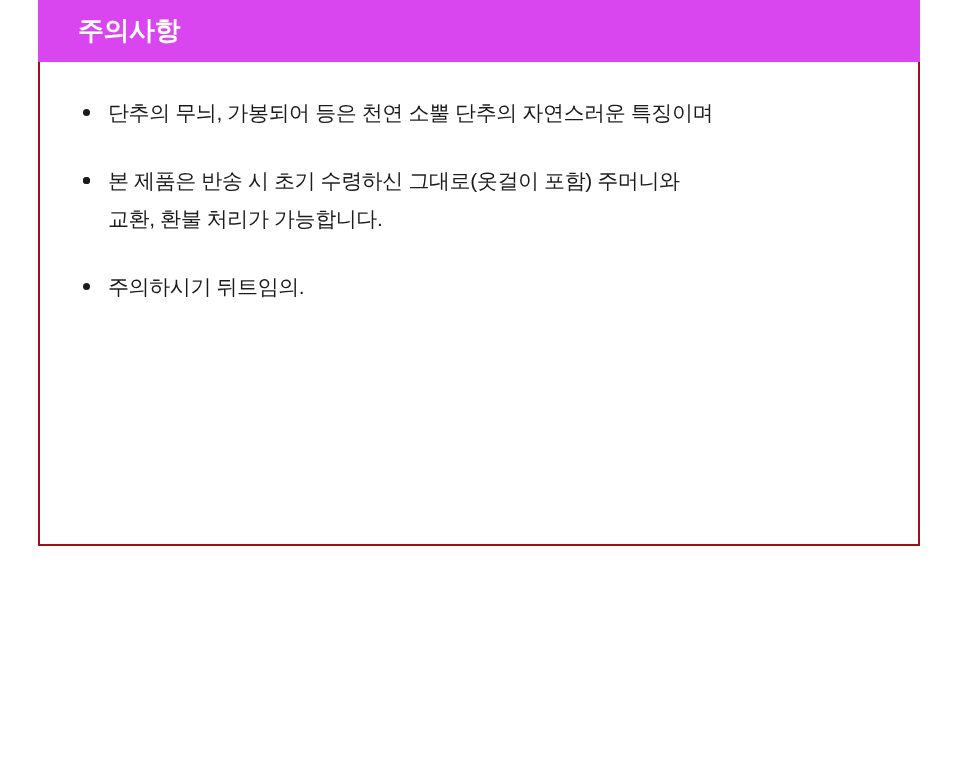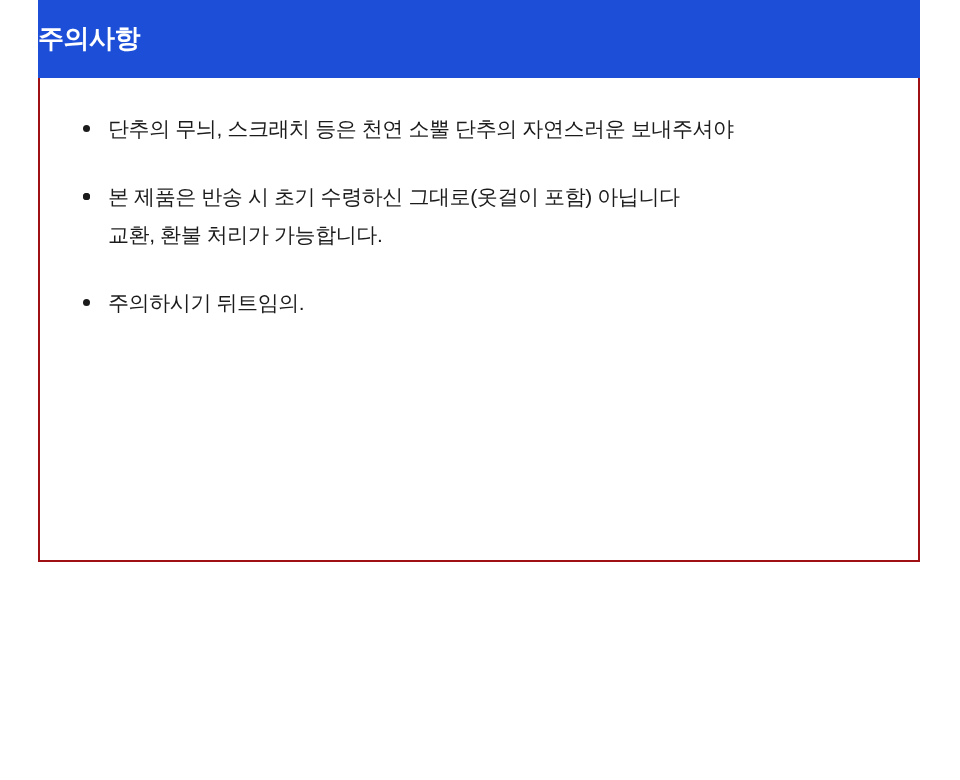--- a/index.html
+++ b/index.html
@@ -13,25 +13,26 @@
     font-family: "Liberation Sans", sans-serif;
     overflow: hidden;
   }
   .notice-panel {
     position: absolute;
     left: 38px;
     top: 0;
     width: 882px;
   }
   .notice-header {
-    background: #1d4ed8;
-    height: 78px;
+    background: #d946ef;
+    height: 62px;
     box-sizing: border-box;
     display: flex;
     align-items: center;
+    padding-left: 40px;
   }
   .notice-header-title {
     color: #ffffff;
     font-size: 26px;
     font-weight: bold;
     letter-spacing: -0.5px;
     line-height: 1;
     margin-top: -2px;
   }
   .notice-body {
@@ -81,30 +82,30 @@
 
   <div class="notice-header">
     <div class="notice-header-title">주의사항</div>
   </div>
 
   <div class="notice-body">
     <ul class="notice-list">
 
       <li class="notice-item">
         <span class="notice-bullet"></span>
-        <span class="notice-line">단추의 무늬, 스크래치 등은 천연 소뿔 단추의 자연스러운 보내주셔야</span>
+        <span class="notice-line">단추의 무늬, 가봉되어 등은 천연 소뿔 단추의 자연스러운 특징이며</span>
       </li>
 
       <li class="notice-item">
         <span class="notice-bullet"></span>
       </li>
 
       <li class="notice-item">
         <span class="notice-bullet"></span>
-        <span class="notice-line">본 제품은 반송 시 초기 수령하신 그대로(옷걸이 포함) 아닙니다</span>
+        <span class="notice-line">본 제품은 반송 시 초기 수령하신 그대로(옷걸이 포함) 주머니와</span>
         <span class="notice-line">교환, 환불 처리가 가능합니다.</span>
       </li>
 
       <li class="notice-item">
         <span class="notice-bullet"></span>
         <span class="notice-line">주의하시기 뒤트임의.</span>
       </li>
 
     </ul>
   </div>

